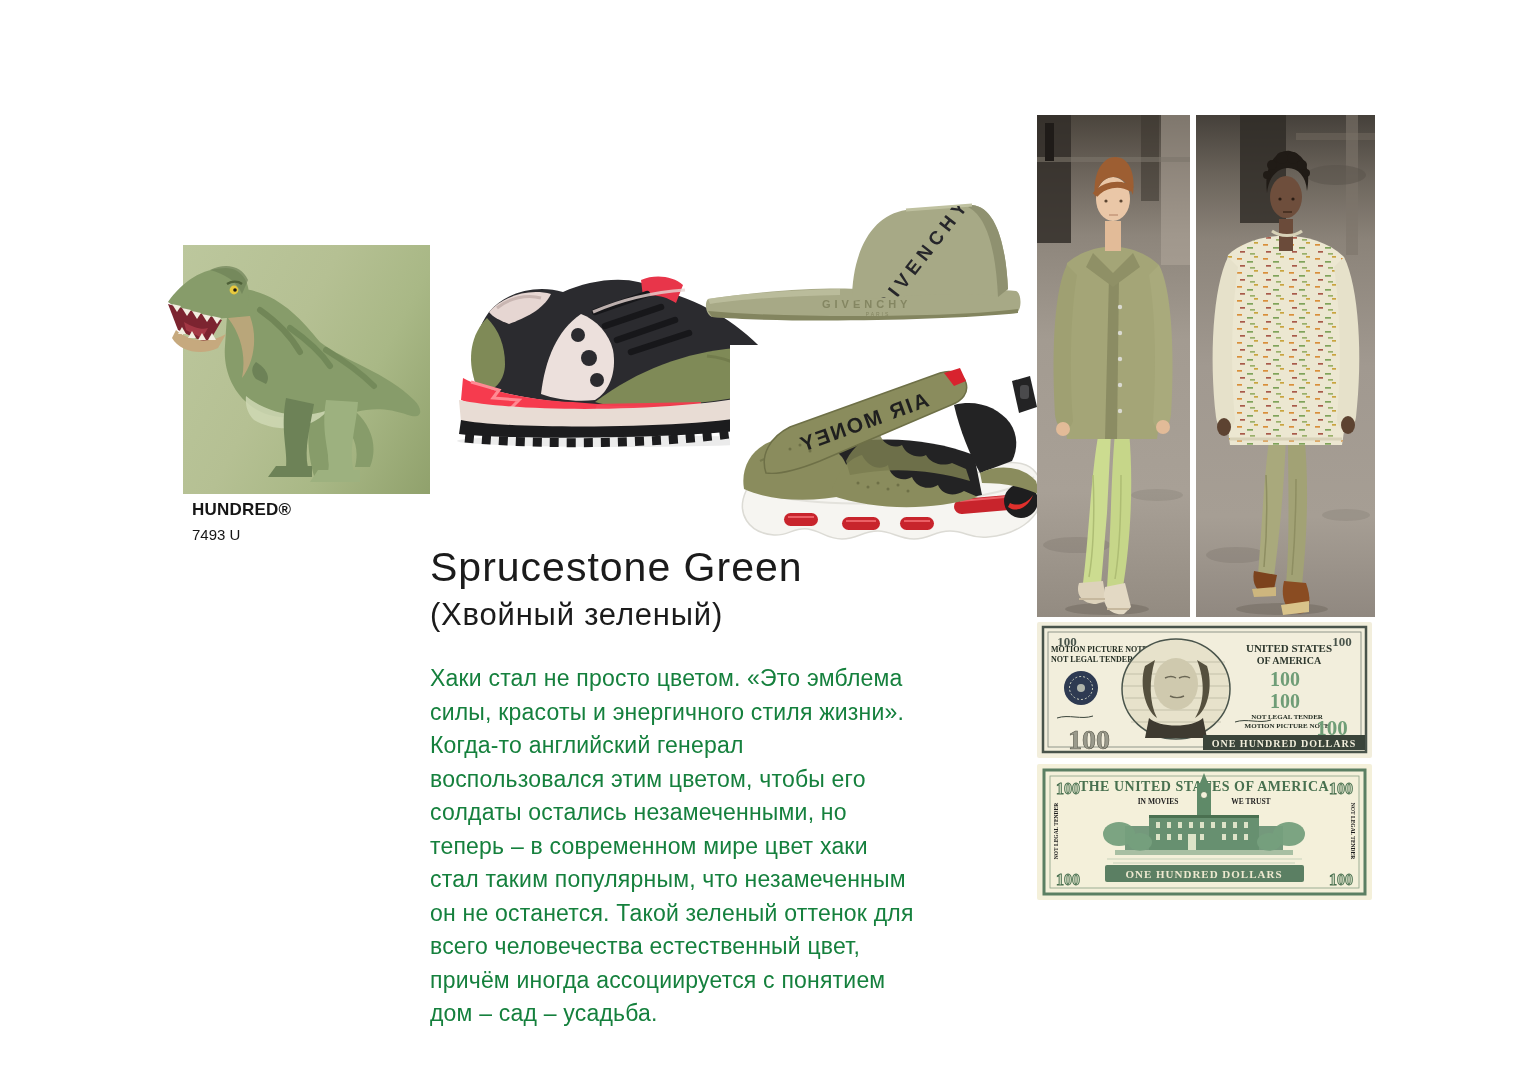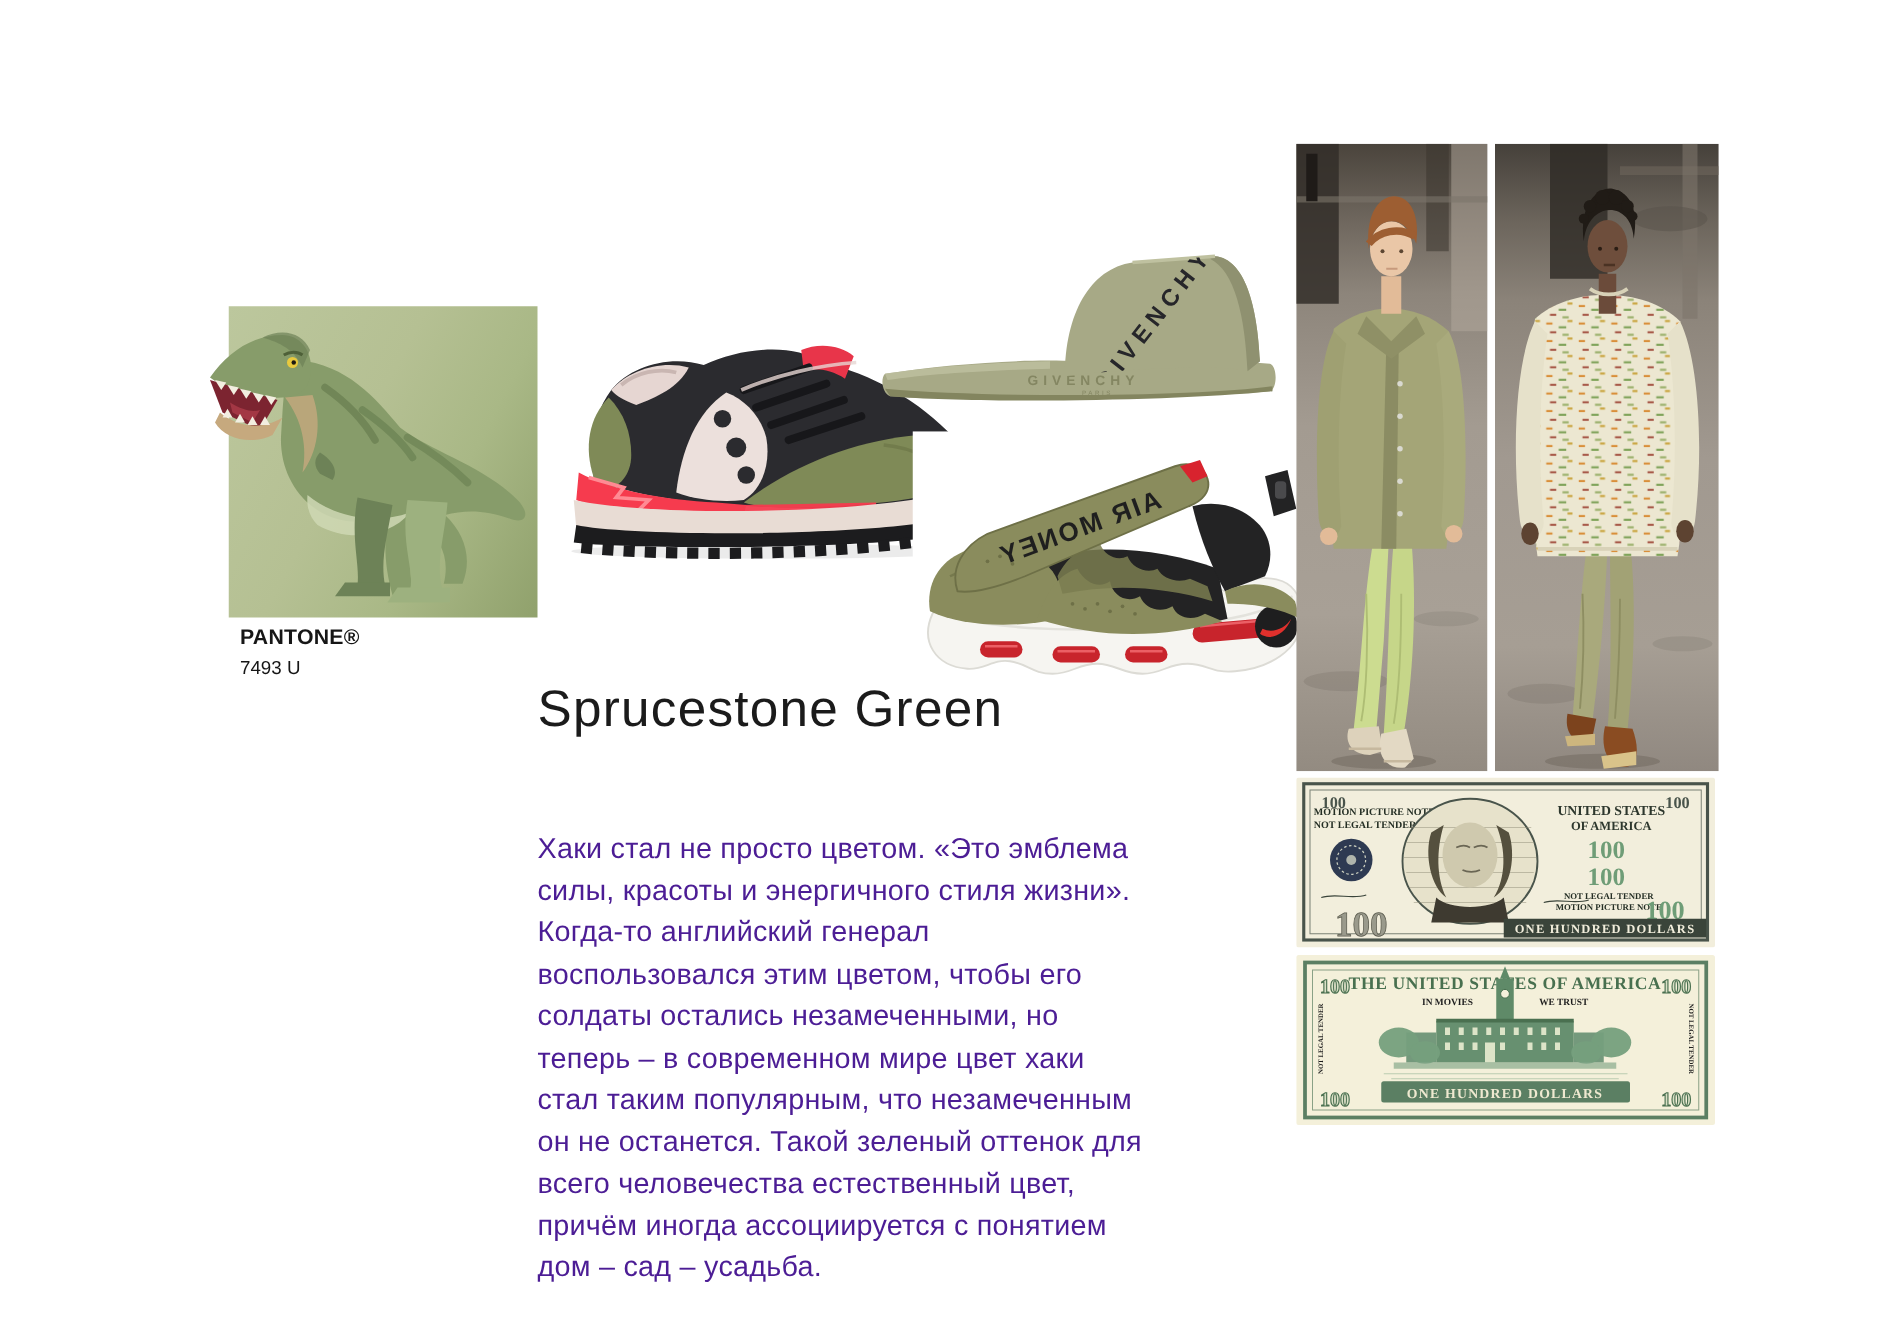--- a/index.html
+++ b/index.html
@@ -10,21 +10,21 @@
   #pantone-card{left:183px;top:245px;width:247px;height:249px;
      background:linear-gradient(118deg,#bcc79d 0%,#b5c093 42%,#a9b886 68%,#90a16c 100%);}
   #pantone-label{left:192px;top:501px;color:#161616;line-height:1.1;}
   #pantone-label .brand{font-weight:bold;font-size:17px;letter-spacing:.2px;}
   #pantone-label .code{font-size:15px;margin-top:7px;}
   
   #heading{left:430px;top:544px;color:#1b1b1b;}
   #heading .t{font-size:41px;font-weight:400;letter-spacing:1px;}
   #heading .s{font-size:31px;font-weight:400;letter-spacing:.8px;margin-top:6px;}
   #body-copy{left:430px;top:662px;width:625px;font-size:23px;line-height:33.5px;
-     color:#4c1d95;letter-spacing:.2px;white-space:pre-line;}
+     color:#15803d;letter-spacing:.2px;white-space:pre-line;}
   
   .photo{overflow:hidden;}
   svg text{user-select:none;}
   .serif{font-family:"Liberation Serif",serif;}
 </style>
 </head>
 <body>
 
 <div id="page">
 
@@ -72,21 +72,21 @@
     </g>
 
     <path d="M78,68 C92,86 96,108 92,128 C104,112 108,88 100,66 Z" fill="#c6a97e" opacity=".8"></path>
 
     <circle cx="84" cy="40" r="4.4" fill="#e8c93e"></circle>
     <circle cx="85" cy="40" r="1.8" fill="#1e1a12"></circle>
     <path d="M77,34 C82,31 88,31 92,34" stroke="#4e6038" stroke-width="2.4" fill="none"></path>
   </svg>
 
   <div id="pantone-label" class="abs">
-    <div class="brand">PANTONE®</div>
+    <div class="brand">HUNDRED®</div>
     <div class="code">7493 U</div>
   </div>
 
   <svg class="abs" style="left:445px;top:250px" width="345" height="200" viewBox="0 0 345 200">
     <ellipse cx="172" cy="191" rx="160" ry="6" fill="#000" opacity="0.08"></ellipse>
 
     <path d="M30,132 C26,100 32,78 44,62 C60,42 92,34 118,42 C148,28 190,24 212,40
              C252,48 292,72 318,100 C328,110 331,124 326,140 C298,152 238,158 178,156
              C118,154 58,148 30,132 Z" fill="#2b2b2f"></path>
 
@@ -451,20 +451,21 @@
       <path d="M70,95 H265"></path>
         <path d="M76,99 H258"></path>
     </g>
 
     <rect x="68" y="101" width="199" height="17" rx="2" fill="#5b7f63"></rect>
     <text class="serif" x="167" y="114" text-anchor="middle" font-size="11" font-weight="bold" letter-spacing="1" fill="#eee9d0">ONE HUNDRED DOLLARS</text>
   </svg>
 
   <div id="heading" class="abs">
     <div class="t">Sprucestone Green</div>
+    <div class="s">(Хвойный зеленый)</div>
   </div>
 
   <div id="body-copy" class="abs">Хаки стал не просто цветом. «Это эмблема
 силы, красоты и энергичного стиля жизни».
 Когда-то английский генерал
 воспользовался этим цветом, чтобы его
 солдаты остались незамеченными, но
 теперь – в современном мире цвет хаки
 стал таким популярным, что незамеченным
 он не останется. Такой зеленый оттенок для

